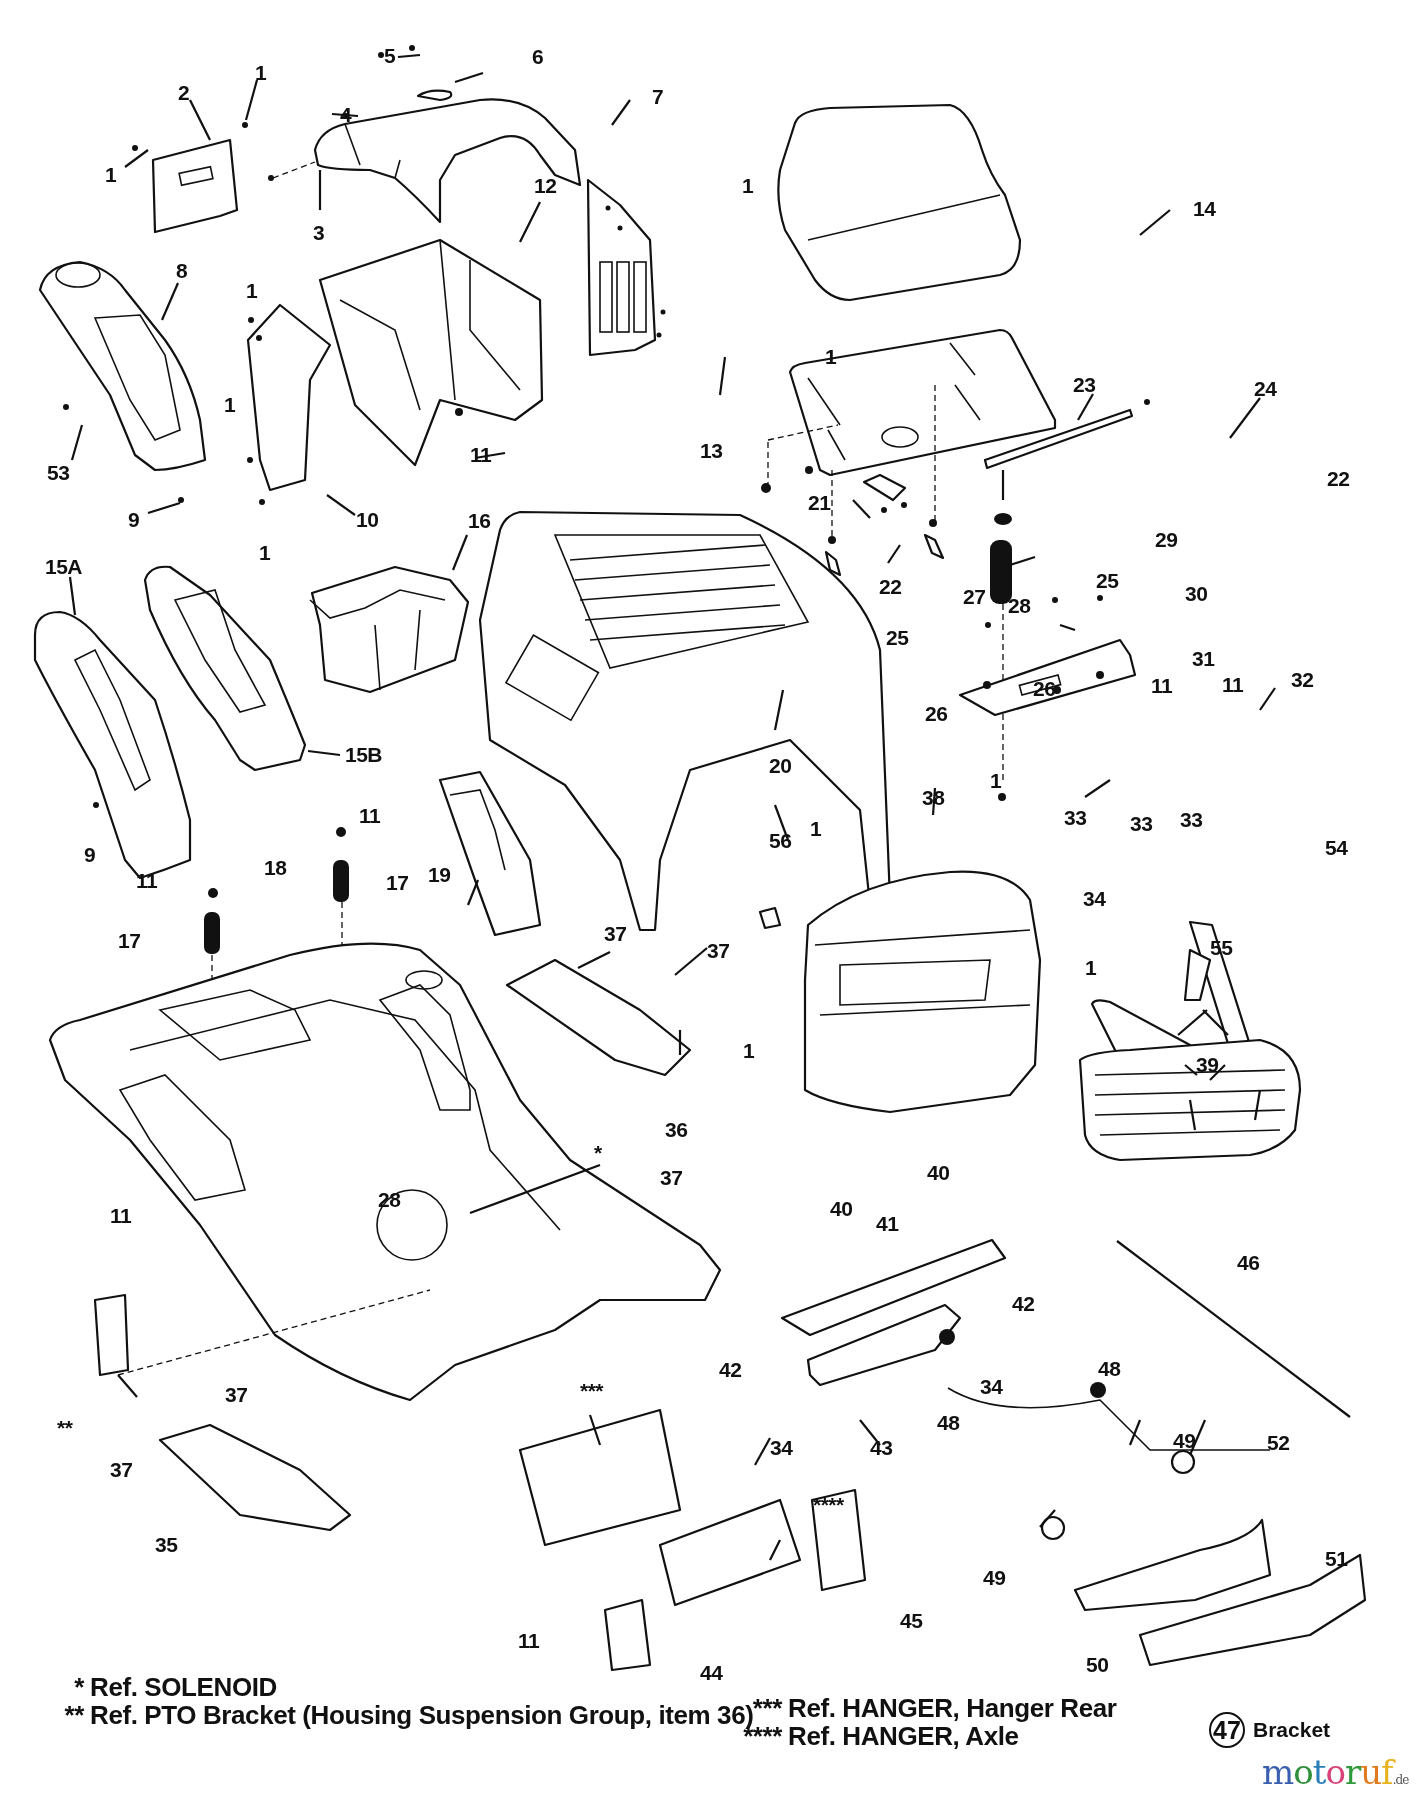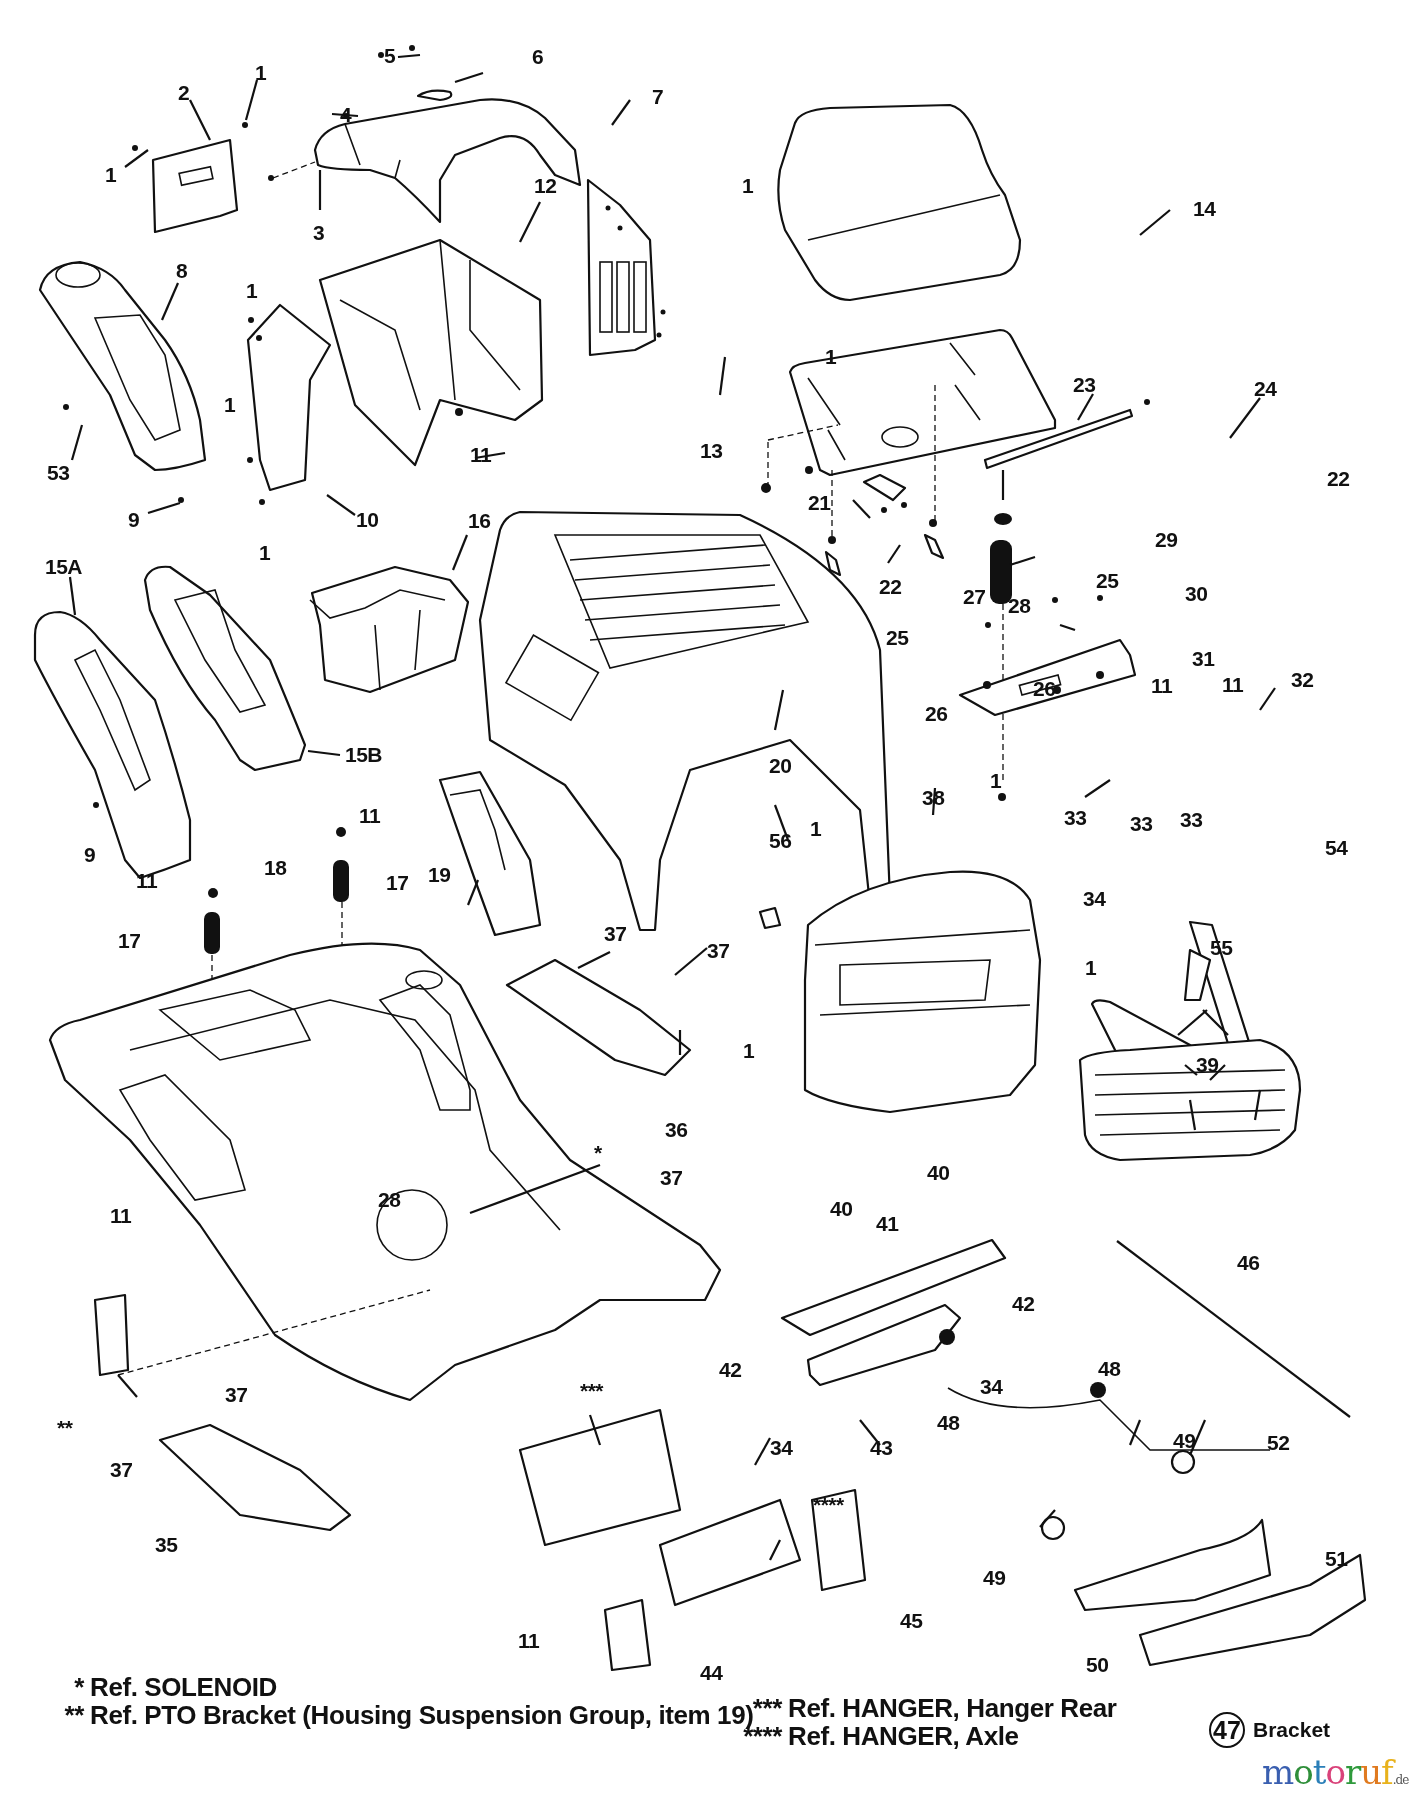--- a/index.html
+++ b/index.html
@@ -353,21 +353,21 @@
     <text class="callout" x="900" y="1628">45</text>
     <text class="callout" x="518" y="1648">11</text>
     <text class="callout" x="700" y="1680">44</text>
   </g>
 </svg>
 
 <div class="legend" style="left:40px; top:1672px;">
   <span class="sym">*</span><span>Ref. SOLENOID</span>
 </div>
 <div class="legend" style="left:40px; top:1700px;">
-  <span class="sym">**</span><span>Ref. PTO Bracket (Housing Suspension Group, item 19)</span>
+  <span class="sym">**</span><span>Ref. PTO Bracket (Housing Suspension Group, item 36)</span>
 </div>
 <div class="legend" style="left:738px; top:1693px;">
   <span class="sym">***</span><span>Ref. HANGER, Hanger Rear</span>
 </div>
 <div class="legend" style="left:738px; top:1721px;">
   <span class="sym">****</span><span>Ref. HANGER, Axle</span>
 </div>
 
 <div class="assembly">
   <span class="circle">47</span>

